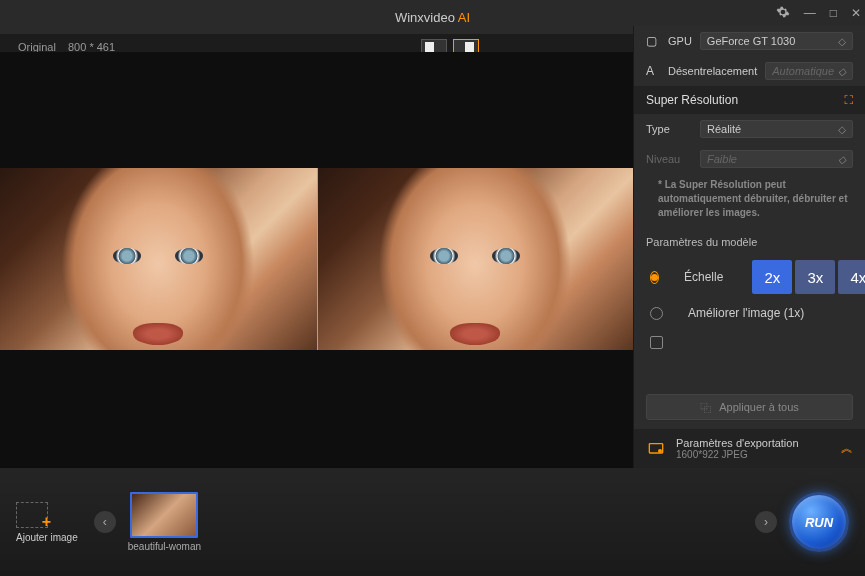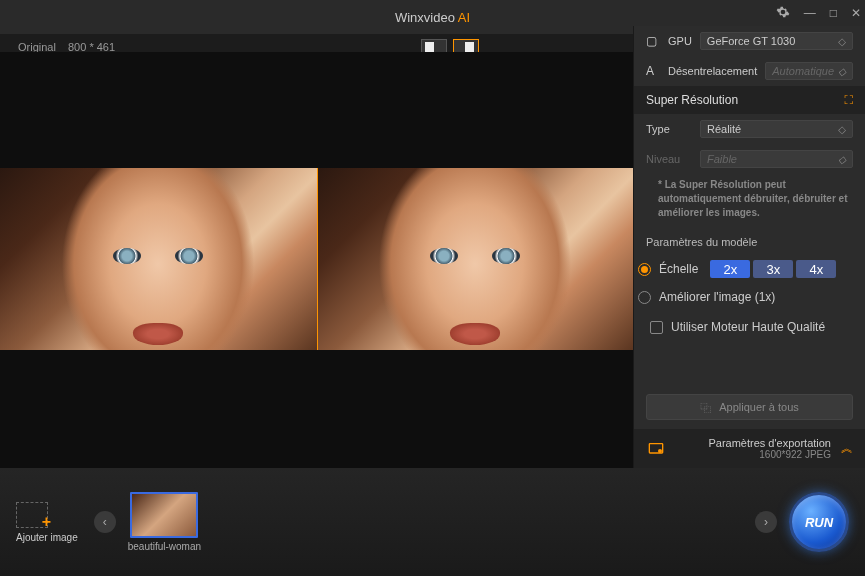--- a/index.html
+++ b/index.html
@@ -42,31 +42,31 @@
 .panel { position: absolute; top: 26px; right: 0; width: 232px; bottom: 108px; background: #2c2c2c; border-left: 1px solid #1a1a1a; }
 .panel-row { display: flex; align-items: center; padding: 6px 12px; gap: 8px; }
 .panel-row .icon { width: 14px; display: flex; align-items: center; }
 .panel-row .lbl { flex: 0 0 auto; color: #ccc; font-size: 11px; }
 .panel-row .sel { flex: 1; background: #3a3a3a; border: 1px solid #444; border-radius: 2px; padding: 2px 6px; color: #ccc; font-size: 11px; display: flex; justify-content: space-between; align-items: center; cursor: pointer; text-align: right; }
 .panel-row .sel.disabled { color: #666; font-style: italic; }
 .panel-row .chev { color: #888; font-size: 10px; }
 .section-hdr { background: #222; padding: 7px 12px; font-size: 12px; color: #ddd; font-weight: 500; display: flex; justify-content: space-between; align-items: center; }
 .note { padding: 4px 12px 8px 24px; color: #888; font-size: 10px; line-height: 1.4; font-weight: bold; }
 .param-label { padding: 8px 12px 6px; color: #bbb; font-size: 11px; }
-.radio-row { display: flex; align-items: center; padding: 6px 4px; gap: 8px; }
+.radio-row { display: flex; align-items: center; padding: 6px 16px; gap: 25px; }
 .radio { width: 13px; height: 13px; border: 1px solid #888; border-radius: 50%; display: flex; align-items: center; justify-content: center; }
 .radio.on { border-color: #ff9500; }
 .radio.on::after { content: ""; width: 7px; height: 7px; background: #ff9500; border-radius: 50%; }
 .scale-btns { display: flex; gap: 3px; margin-left: 4px; }
-.scale-btn { width: 40px; height: 18px; background: #4a5a8a; border-radius: 2px; display: flex; align-items: center; justify-content: center; color: #fff; font-size: 13px; cursor: pointer; }
+.scale-btn { width: 40px; height: 34px; background: #4a5a8a; border-radius: 2px; display: flex; align-items: center; justify-content: center; color: #fff; font-size: 15px; cursor: pointer; }
 .scale-btn.active { background: #3a6ae0; }
 .check-row { display: flex; align-items: center; padding: 10px 16px; gap: 8px; }
 .checkbox { width: 13px; height: 13px; border: 1px solid #888; border-radius: 2px; }
 .apply-btn { margin: 0 12px; position: absolute; bottom: 48px; left: 0; right: 0; height: 26px; background: #3a3a3a; border: 1px solid #444; border-radius: 3px; display: flex; align-items: center; justify-content: center; gap: 8px; color: #888; font-size: 11px; cursor: pointer; }
-.export-section { position: absolute; bottom: 0; left: 0; right: 0; background: #222; padding: 8px 12px; display: flex; align-items: center; gap: 10px; text-align: right; }
+.export-section { position: absolute; bottom: 0; left: 0; right: 0; background: #222; padding: 8px 12px; display: flex; align-items: center; gap: 10px; }
 .export-section .icon { width: 20px; height: 16px; }
 .export-section .txt { flex: 1; }
 .export-section .txt .t1 { color: #ccc; font-size: 11px; }
 .export-section .txt .t2 { color: #888; font-size: 10px; }
 .export-section .expand { color: #ff9500; cursor: pointer; }
 
 
 .bottom { position: absolute; bottom: 0; left: 0; right: 0; height: 108px; background: linear-gradient(#252525, #1a1a1a); display: flex; align-items: center; padding: 0 16px; }
 .add-btn { display: flex; flex-direction: column; align-items: flex-start; gap: 4px; cursor: pointer; margin-right: 16px; }
 .add-btn .ic { width: 32px; height: 26px; border: 1px dashed #666; position: relative; }
@@ -176,21 +176,20 @@
       <div class="scale-btn">3x</div>
       <div class="scale-btn">4x</div>
     </div>
   </div>
   <div class="radio-row">
     <div class="radio"></div>
     <span class="lbl">Améliorer l'image (1x)</span>
   </div>
   <div class="check-row">
     <div class="checkbox"></div>
-    <span class="lbl">Utiliser Moteur Haute Qualité</span>
   </div>
   <div class="apply-btn">
     <span>⿻</span>
     <span>Appliquer à tous</span>
   </div>
   <div class="export-section">
     <span class="icon" style="color:#ff9500">
       <svg viewBox="0 0 24 24" width="20" height="16">
           <rect x="2" y="4" width="20" height="14" rx="1" fill="none" stroke="currentColor" stroke-width="2"></rect>
           <circle cx="18" cy="15" r="3" fill="#ff9500"></circle>

